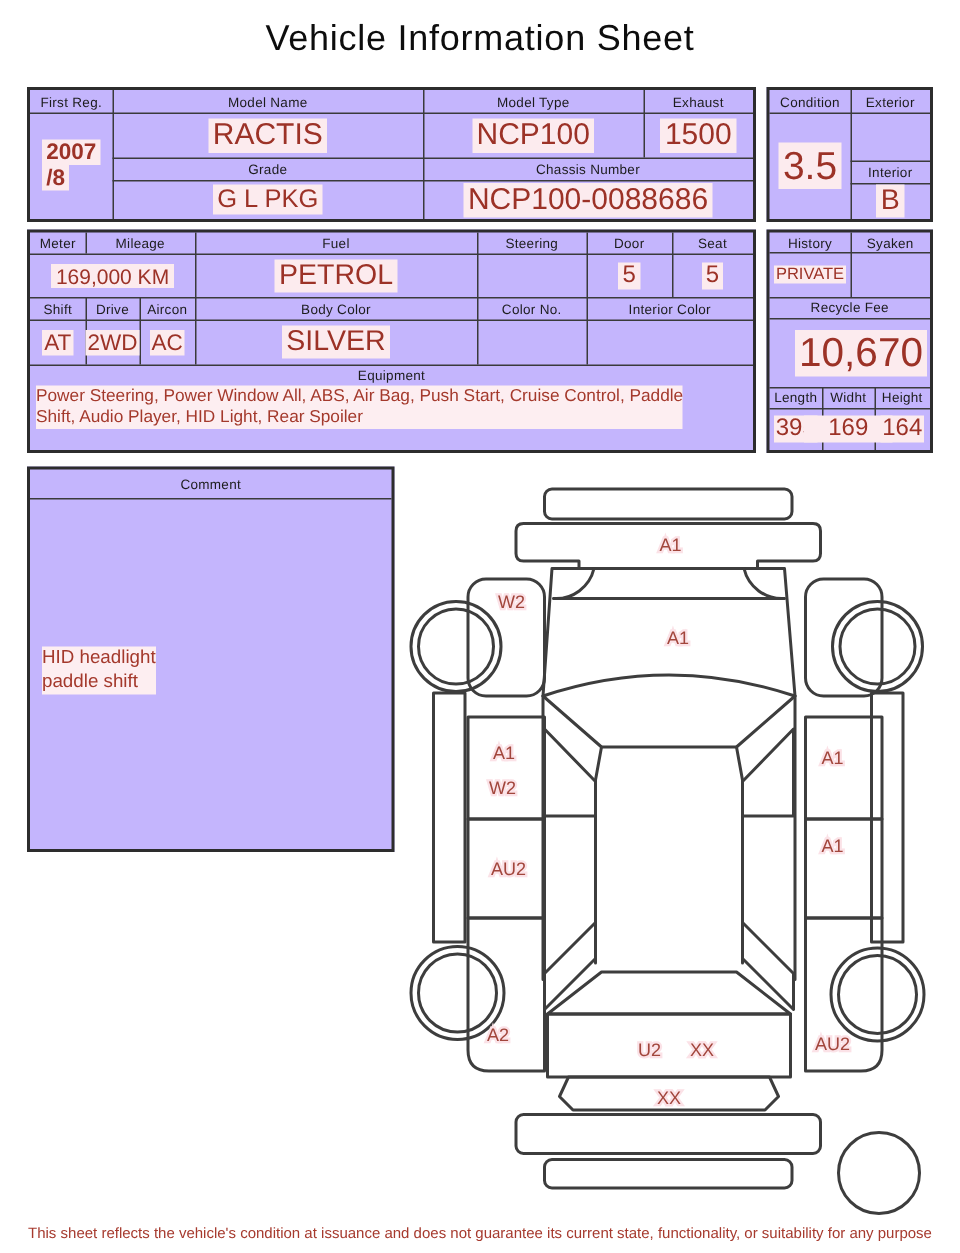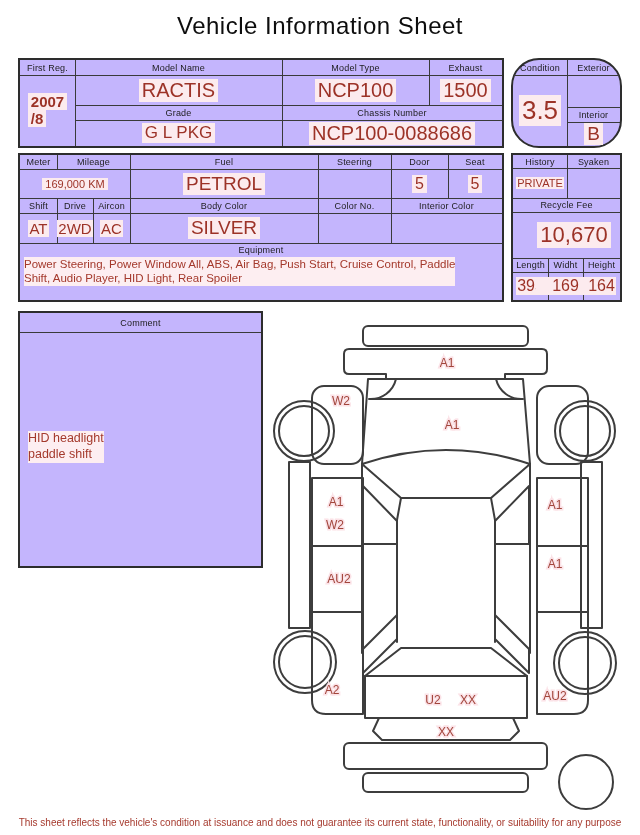--- a/index.html
+++ b/index.html
@@ -9,23 +9,23 @@
     overflow:hidden;
   }
   .box { position:absolute; border:2px solid #2d2d2d; box-sizing:border-box; background:#c4b5fd; }
   .c { position:absolute; display:flex; align-items:center; justify-content:center; text-align:center; box-sizing:border-box; }
   .hd { font-size:9px; color:#1c1c1c; letter-spacing:0.2px; }
   .vl { position:absolute; width:1px; background:#3a3a3a; }
   .hl { position:absolute; height:1px; background:#3a3a3a; }
   .rv { color:#9c3227; background:#fcebee; padding:0 3px; white-space:nowrap; }
   .red { color:#a4392c; }
   .halo { background:#fdeef1; }
-  .v11 { font-size:11px; } .v12 { font-size:11px; } .v15 { font-size:15px; }
+  .v11 { font-size:11px; } .v12 { font-size:14px; } .v15 { font-size:15px; }
   .v16 { font-size:16px; } .v17 { font-size:17px; } .v19 { font-size:19px; }
-  .v20 { font-size:20px; } .v21 { font-size:15px; font-weight:bold;} .v22 { font-size:22px;padding-left:15px; }
+  .v20 { font-size:20px; } .v21 { font-size:15px; font-weight:bold;} .v22 { font-size:27px;padding-left:15px; }
   .v26 { font-size:26px; }
   .pre { white-space:pre-line; text-align:left; }
   #title { position:absolute; left:0; top:12px; width:100%; text-align:center;
            font-size:24px; font-weight:500; color:#0d0d0d; letter-spacing:0.5px; }
   #footer { position:absolute; left:0; top:817px; width:100%; text-align:center;
             font-size:10px; color:#a63a2e; }
   svg text { font-family:"Liberation Sans","DejaVu Sans",sans-serif; font-size:12px;
              fill:#a2463c; paint-order:stroke; stroke:#fbe2e7; stroke-width:3px; text-anchor:middle; }
 </style>
 </head>
@@ -70,21 +70,21 @@
     <div class="c hd" style="left:262px;top:45px;width:220px;height:15px;">Chassis Number</div>
 
     <div class="c v17" style="left:55px;top:60px;width:207px;height:26px;">
       <span class="rv">G L PKG</span>
     </div>
     <div class="c v20" style="left:262px;top:60px;width:220px;height:26px;">
       <span class="rv">NCP100-0088686</span>
     </div>
   </div>
 
-  <div class="box" style="left:511px;top:58px;width:111px;height:90px;border-radius:28px;">
+  <div class="box" style="left:511px;top:58px;width:111px;height:90px;">
     <div class="vl" style="left:54px;top:0;height:86px;"></div>
     <div class="hl" style="left:0;top:15px;width:107px;"></div>
     <div class="hl" style="left:54px;top:47px;width:53px;"></div>
     <div class="hl" style="left:54px;top:62px;width:53px;"></div>
 
     <div class="c hd" style="left:0;top:0;width:54px;height:15px;">Condition</div>
     <div class="c v26" style="left:0;top:15px;width:54px;height:71px;">
       <span class="rv">3.5</span>
     </div>
 

